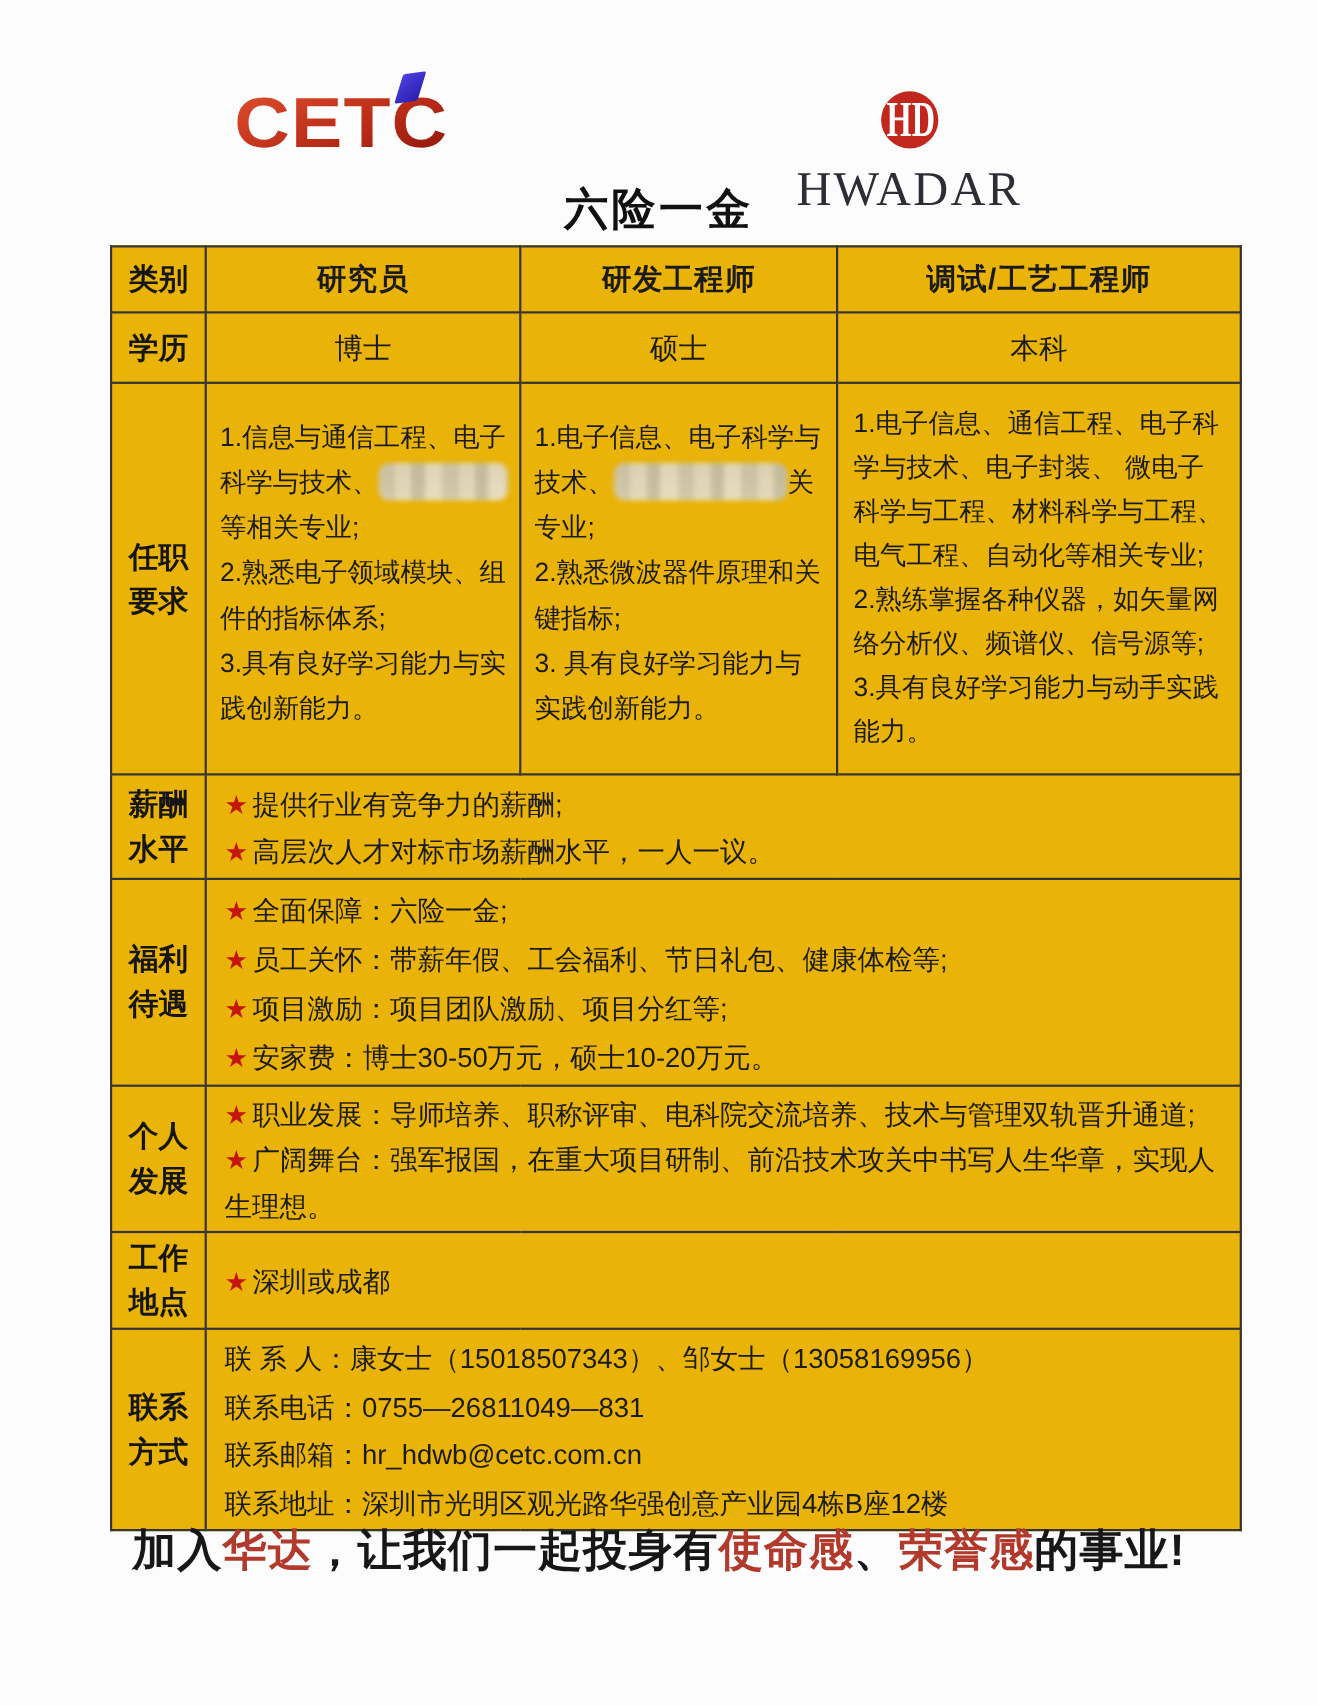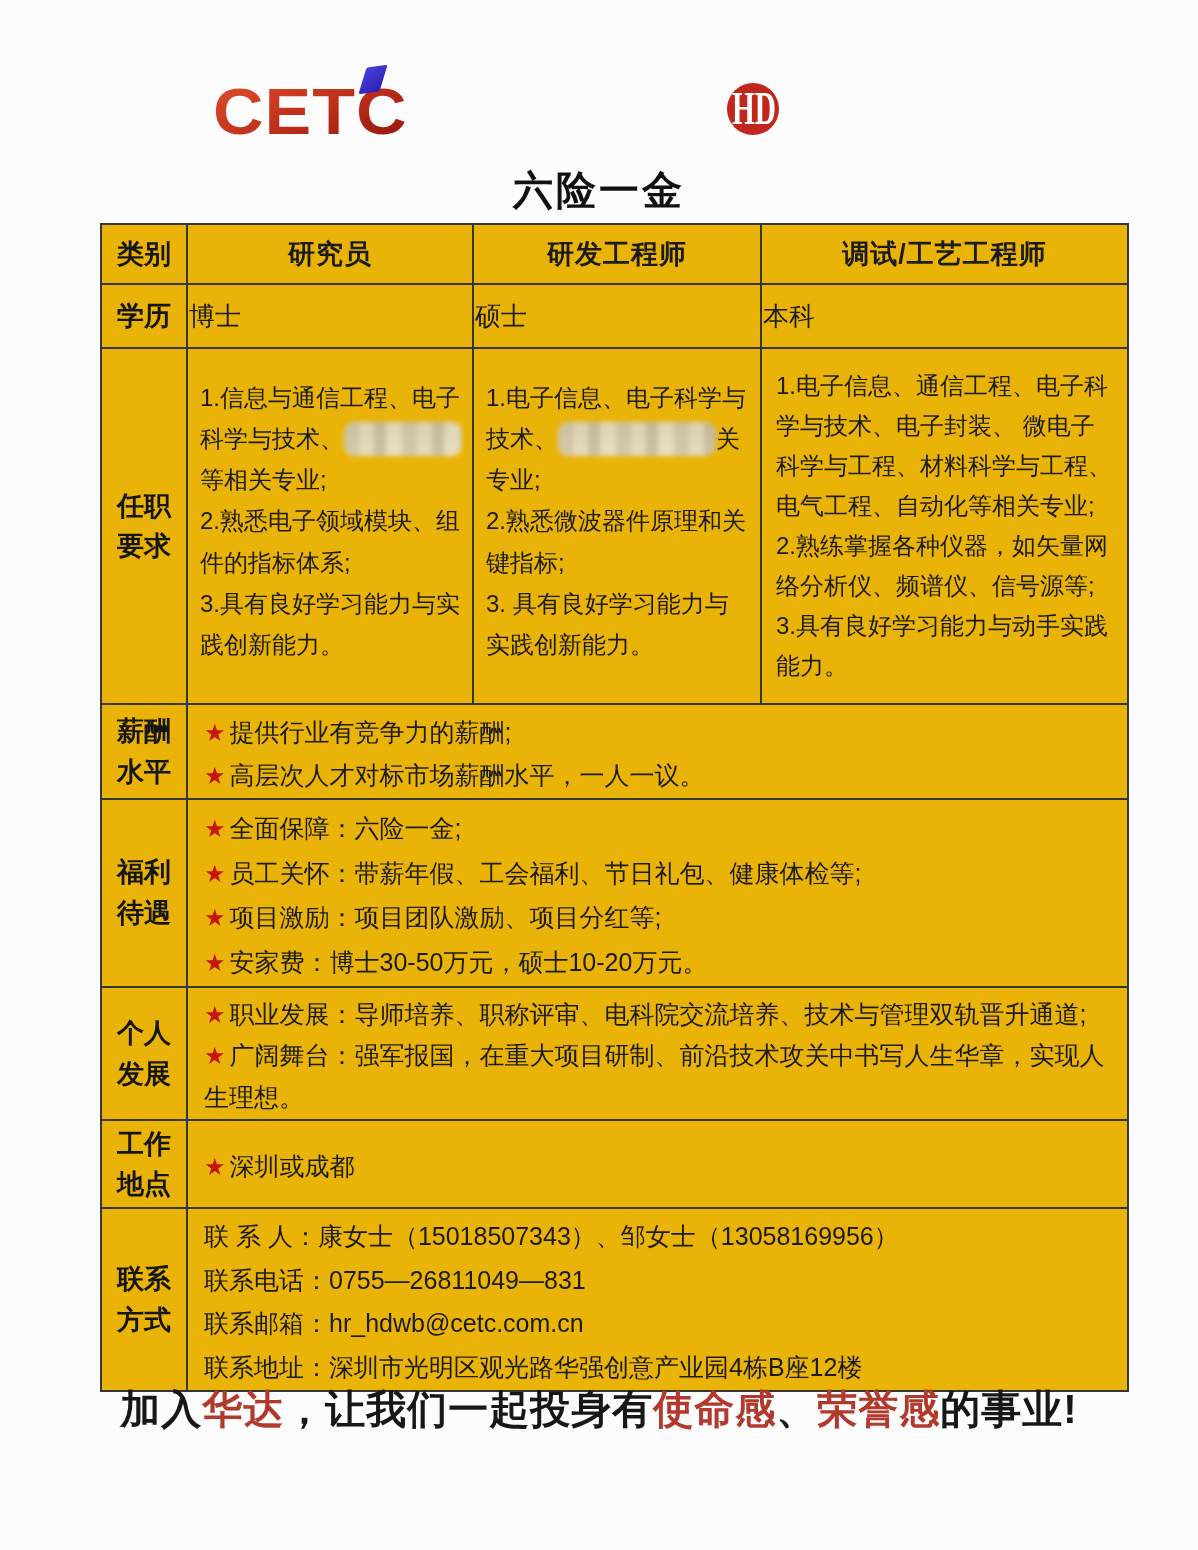--- a/index.html
+++ b/index.html
@@ -38,21 +38,21 @@
 
   
   table.info-table{
     position:absolute;left:100px;top:223px;width:1027px;
     border-collapse:collapse;table-layout:fixed;background:#eab308;
   }
   td{border:2px solid #353535;overflow:hidden;}
   td.lbl{font-weight:bold;font-size:27px;text-align:center;vertical-align:middle;line-height:1.5;color:#151515;padding:0;}
   td.lbl .lblin{display:inline-block;width:58px;}
   td.hdr{font-weight:bold;font-size:27px;text-align:center;vertical-align:middle;letter-spacing:1px;}
-  td.val{font-size:26px;text-align:left;vertical-align:middle;}
+  td.val{font-size:26px;text-align:center;vertical-align:middle;}
   td.req{font-size:24px;line-height:1.72;vertical-align:middle;padding:6px 10px 16px 12px;}
   td.req3{font-size:24px;line-height:1.67;vertical-align:middle;padding:6px 12px 6px 14px;}
   td.span-cell{font-size:25px;vertical-align:middle;padding:6px 14px 1px 16px;}
   .lh-salary{line-height:1.72;}
   .lh-benefit{line-height:1.78;}
   .lh-dev{line-height:1.66;}
   .lh-loc{line-height:1.7;}
   .lh-contact{line-height:1.74;}
   .star{color:#c5150f;margin-right:4px;font-size:24px;}
   .line{white-space:normal;}
@@ -84,20 +84,21 @@
   <span class="cetc-diamond"></span>
 </div>
 
 <div class="hwadar-logo">
   <span class="hd-icon">
     <svg width="58" height="66" viewBox="0 0 58 66">
       <circle cx="29" cy="33" r="26" fill="#c1271c"></circle>
       <text x="8" y="48" font-family="Liberation Serif, DejaVu Serif, serif" font-size="46" font-weight="bold" fill="#ffffff" textLength="44" lengthAdjust="spacingAndGlyphs">HD</text>
     </svg>
   </span>
+  <span class="hwadar-text">HWADAR</span>
 </div>
 
 <div class="page-title">六险一金</div>
 
 <table class="info-table">
   <colgroup>
       <col style="width:86px">
       <col style="width:286px">
       <col style="width:288px">
       <col style="width:367px">

